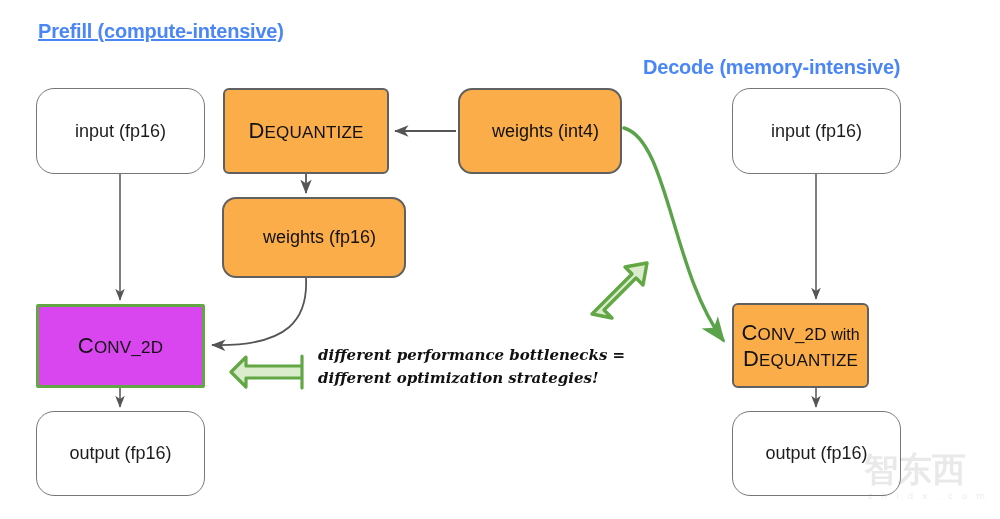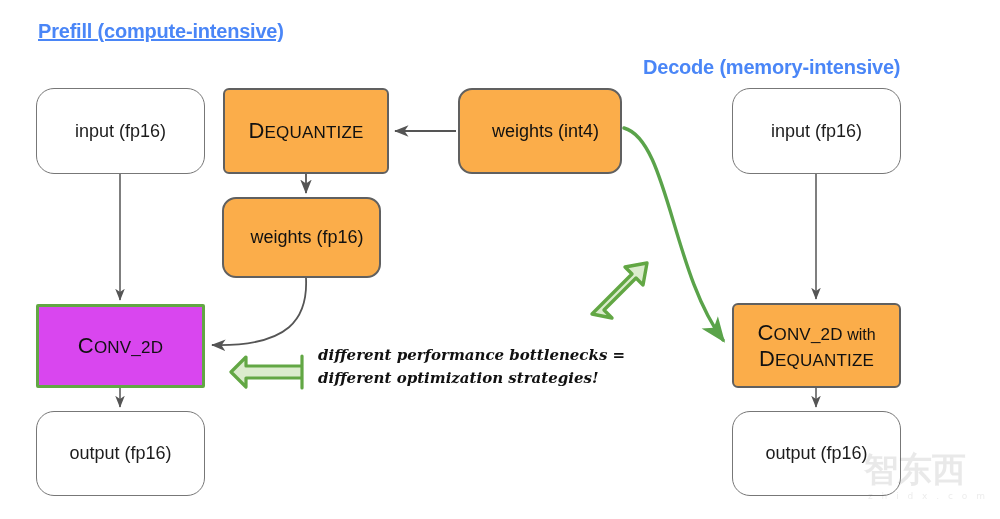--- a/index.html
+++ b/index.html
@@ -151,41 +151,41 @@
   </svg>
 
   <div class="node node-io" style="left:36px; top:88px; width:169px; height:86px;">
     <span>input (fp16)</span>
   </div>
 
   <div class="node node-orange node-orange-sharp" style="left:223px; top:88px; width:166px; height:86px;">
     <span class="smallcaps"><span>D</span><span class="lc">EQUANTIZE</span></span>
   </div>
 
-  <div class="node node-orange node-orange-round" style="left:222px; top:197px; width:159px; height:81px; font-size:18px;">
+  <div class="node node-orange node-orange-round" style="left:222px; top:197px; width:184px; height:81px; font-size:18px;">
     <span>weights (fp16)</span>
   </div>
 
   <div class="node node-green" style="left:36px; top:304px; width:169px; height:84px;">
     <span class="smallcaps"><span>C</span><span class="lc">ONV_2D</span></span>
   </div>
 
   <div class="node node-io" style="left:36px; top:411px; width:169px; height:85px;">
     <span>output (fp16)</span>
   </div>
 
   <div class="node node-orange node-orange-round" style="left:458px; top:88px; width:164px; height:86px; font-size:18px;">
     <span>weights (int4)</span>
   </div>
 
   <div class="node node-io" style="left:732px; top:88px; width:169px; height:86px;">
     <span>input (fp16)</span>
   </div>
 
-  <div class="node node-orange node-orange-sharp" style="left:732px; top:303px; width:169px; height:85px; flex-direction:column;">
+  <div class="node node-orange node-orange-sharp" style="left:732px; top:303px; width:137px; height:85px; flex-direction:column;">
     <span class="smallcaps"><span>C</span><span class="lc">ONV_2D</span><span class="withword">&nbsp;</span><span class="withword">with</span></span>
     <span class="smallcaps"><span>D</span><span class="lc">EQUANTIZE</span></span>
   </div>
 
   <div class="node node-io" style="left:732px; top:411px; width:169px; height:85px;">
     <span>output (fp16)</span>
   </div>
 
   <div class="annotation">different performance bottlenecks =
 different optimization strategies!</div>

